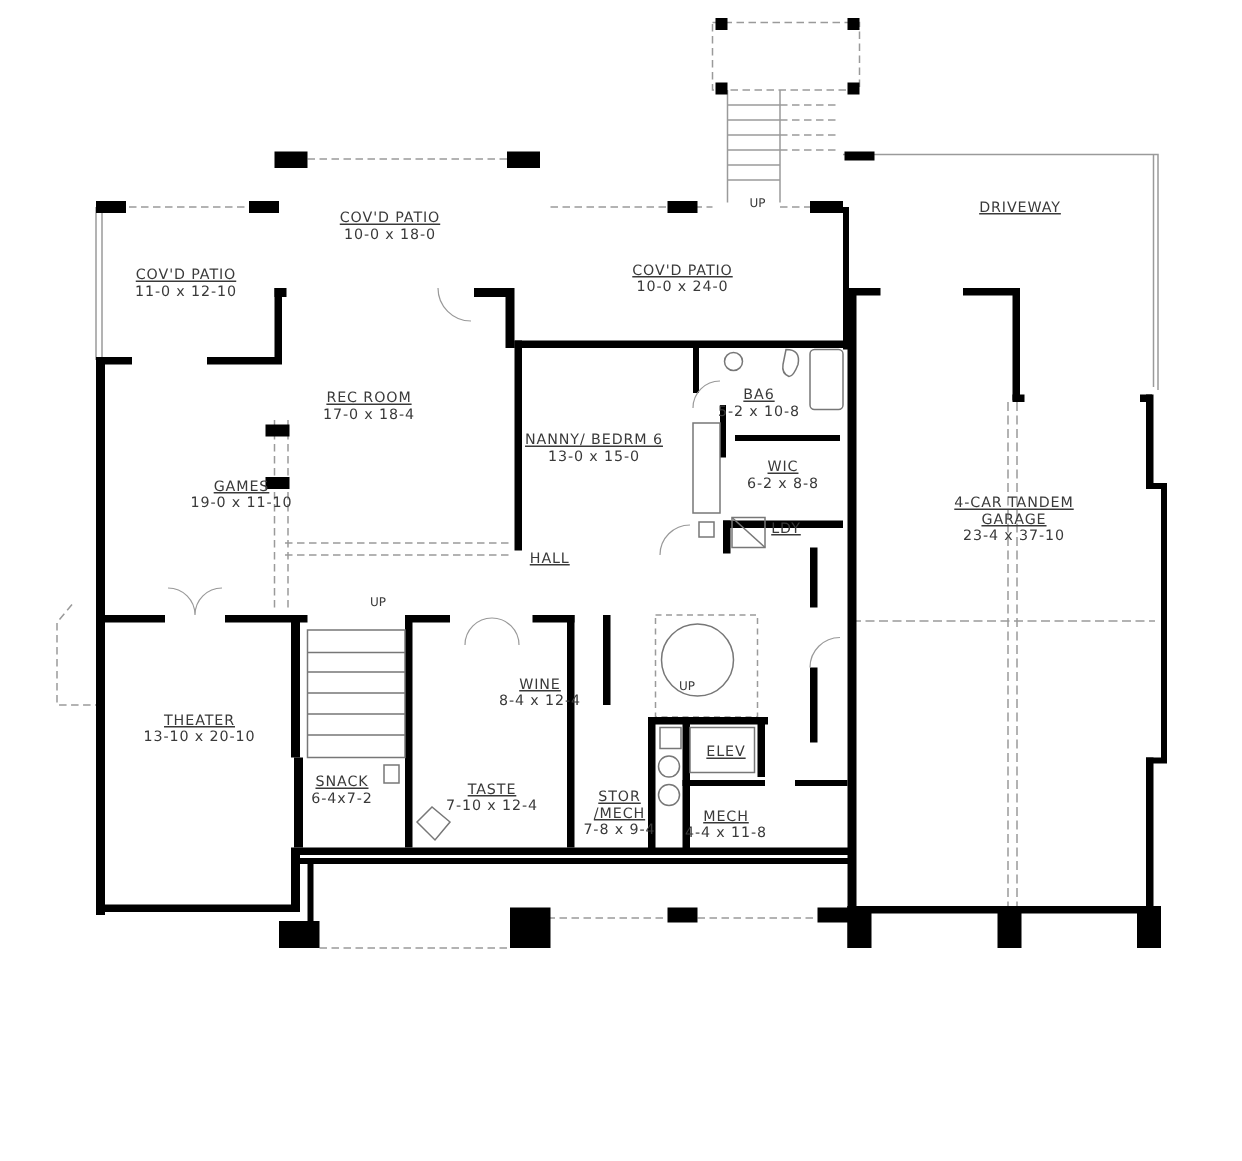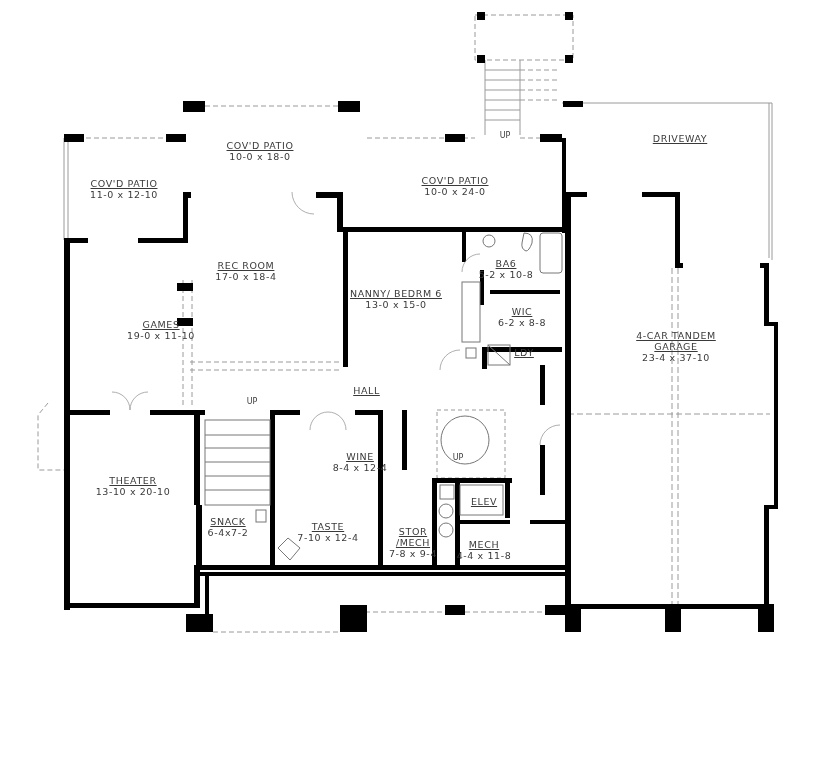--- a/index.html
+++ b/index.html
@@ -188,21 +188,21 @@
       <span class="nm">WIC</span>
       <span class="dim">6-2 x 8-8</span>
     </div>
   <div class="lbl" style="left:524px;top:347px;text-align:right;">
       <span class="nm">LDY</span>
     </div>
   <div class="lbl" style="left:676px;top:330px;width:110px;white-space:normal;">
       <span class="nm">4-CAR TANDEM GARAGE</span>
       <span class="dim">23-4 x 37-10</span>
     </div>
-  <div class="lbl" style="left:345px;top:385px;padding-left:43px;">
+  <div class="lbl" style="left:345px;top:367px;padding-left:43px;">
       <span class="nm">HALL</span>
     </div>
   <div class="lbl" style="left:133px;top:475px;">
       <span class="nm">THEATER</span>
       <span class="dim">13-10 x 20-10</span>
     </div>
   <div class="lbl" style="left:328px;top:451px;margin-left:32px;">
       <span class="nm">WINE</span>
       <span class="dim">8-4 x 12-4</span>
     </div>

